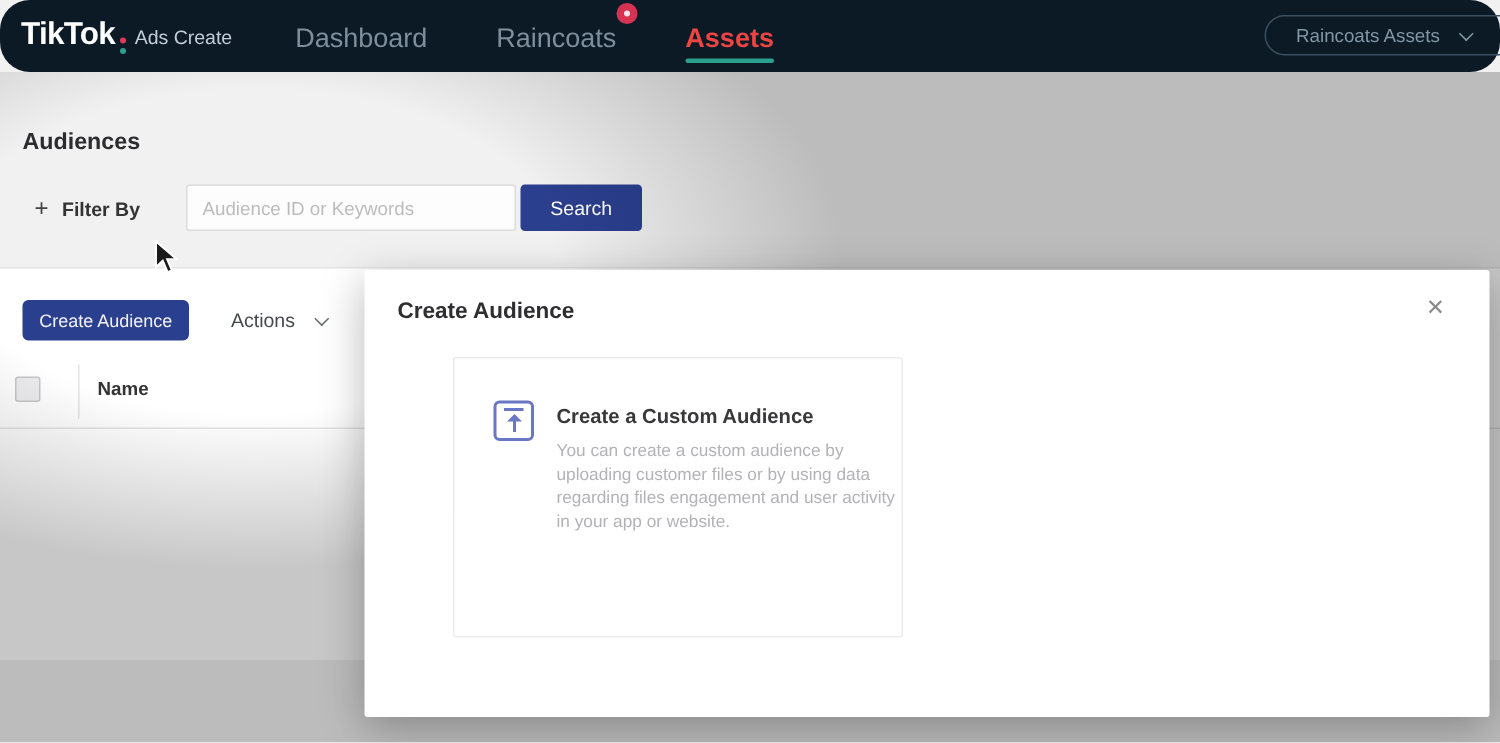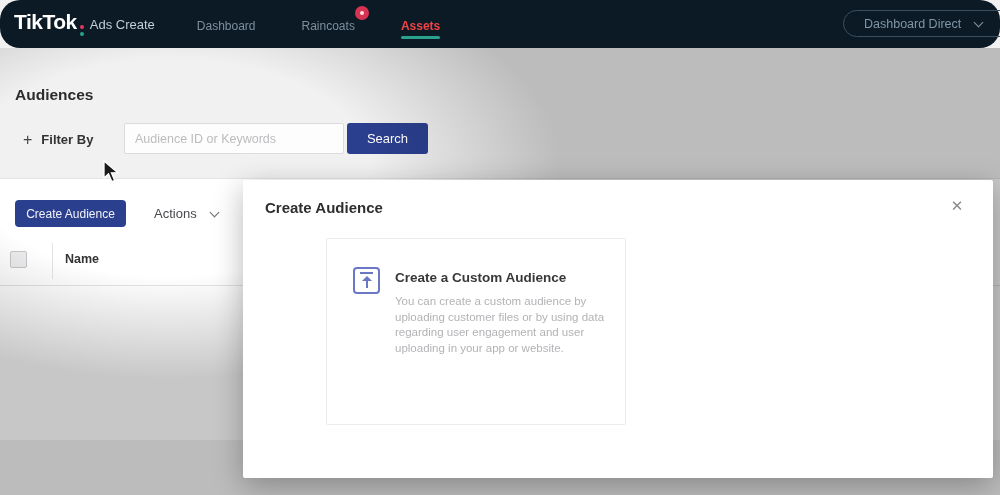--- a/index.html
+++ b/index.html
@@ -20,21 +20,21 @@
     border-radius:20px;
   }
   .brand { display:flex; align-items:baseline; margin-left:14px; }
   .brand-logo { color:#fff; font-weight:bold; font-size:21px; letter-spacing:-0.5px; }
   .brand-colon { display:inline-flex; flex-direction:column; gap:3px; margin:0 6px 2px 3px; }
   .brand-colon i { width:4px; height:4px; border-radius:50%; display:block; }
   .brand-colon i.top { background:#e0395c; }
   .brand-colon i.bot { background:#2aa18e; }
   .brand-suffix { color:#c3ced6; font-size:13px; }
   .nav-items { display:flex; align-items:center; margin-left:42px; gap:46px; }
-  .nav-item { position:relative; font-size:12px; color:#7e8f9b; cursor:pointer; padding:15px 0 12px 0; }
+  .nav-item { position:relative; font-size:18px; color:#7e8f9b; cursor:pointer; padding:15px 0 12px 0; }
   .nav-item.active { color:#ef4444; font-weight:bold; }
   .nav-item.active::after {
     content:""; position:absolute; left:0; right:0; bottom:6px; height:3px;
     background:#2aa18e; border-radius:2px;
   }
   .badge {
     position:absolute; top:2px; right:-14px; width:14px; height:14px;
     background:#d63353; border-radius:50%;
     display:flex; align-items:center; justify-content:center;
   }
@@ -109,21 +109,21 @@
   }
   .modal-title { position:absolute; left:22px; top:19px; font-size:15px; font-weight:bold; color:#2e2e30; }
   .modal-close {
     position:absolute; right:26px; top:16px; width:20px; height:20px;
     color:#8b8b8e; font-size:15px; line-height:20px; text-align:center; cursor:pointer;
   }
   .option-card {
     position:absolute; top:58px; width:300px; height:187px;
     background:#fff; border:1px solid #ececee; border-radius:2px; cursor:pointer;
   }
-  .option-card.c1 { left:59px;margin-left:24px; }
+  .option-card.c1 { left:59px; }
   .option-card.c2 { left:382px; }
   .opt-title { position:absolute; left:68px; top:31px; font-size:13.5px; font-weight:bold; color:#38383a; }
   .opt-desc  { position:absolute; left:68px; top:55px; width:228px; font-size:11.5px; line-height:15.5px; color:#b3b3b7; }
 
   .icon-upload {
     position:absolute; left:26px; top:28px; width:27px; height:27px;
     border:2px solid #6a77c5; border-radius:4px;
   }
   .icon-upload .bar { position:absolute; left:5px; top:3px; width:13px; height:2px; background:#6a77c5; }
   .icon-upload .stem { position:absolute; left:10.5px; top:9px; width:2px; height:10px; background:#6a77c5; }
@@ -160,21 +160,21 @@
     <div class="nav-item">Dashboard</div>
     <div class="nav-item">
       <span>Raincoats</span>
       <span class="badge">
           <i></i>
         </span>
     </div>
     <div class="nav-item active">Assets</div>
   </div>
   <div class="account-pill">
-    <span>Dashboard Direct</span>
+    <span>Raincoats Assets</span>
     <span class="chev"></span>
   </div>
 </div>
 
 <div class="content">
   <div class="page-title">Audiences</div>
 
   <div class="filter-btn">
     <span class="plus-glyph">+</span>
     <span>Filter By</span>
@@ -202,20 +202,20 @@
   <div class="modal-title">Create Audience</div>
   <div class="modal-close">✕</div>
 
   <div class="option-card c1">
     <div class="icon-upload">
       <span class="bar"></span>
         <span class="head"></span>
         <span class="stem"></span>
     </div>
     <div class="opt-title">Create a Custom Audience</div>
-    <div class="opt-desc">You can create a custom audience by uploading customer files or by using data regarding user engagement and user uploading in your app or website.</div>
+    <div class="opt-desc">You can create a custom audience by uploading customer files or by using data regarding files engagement and user activity in your app or website.</div>
   </div>
 
 </div>
 
 <svg class="cursor" width="22" height="24" viewBox="0 0 22 24">
   <polygon points="1,1 1,18 5.5,13.8 8.8,21.5 11.6,20.3 8.4,12.8 14.5,12.6" fill="#1a1a1a" stroke="#ffffff" stroke-width="1.3"></polygon>
 </svg>
 
 </body></html>

